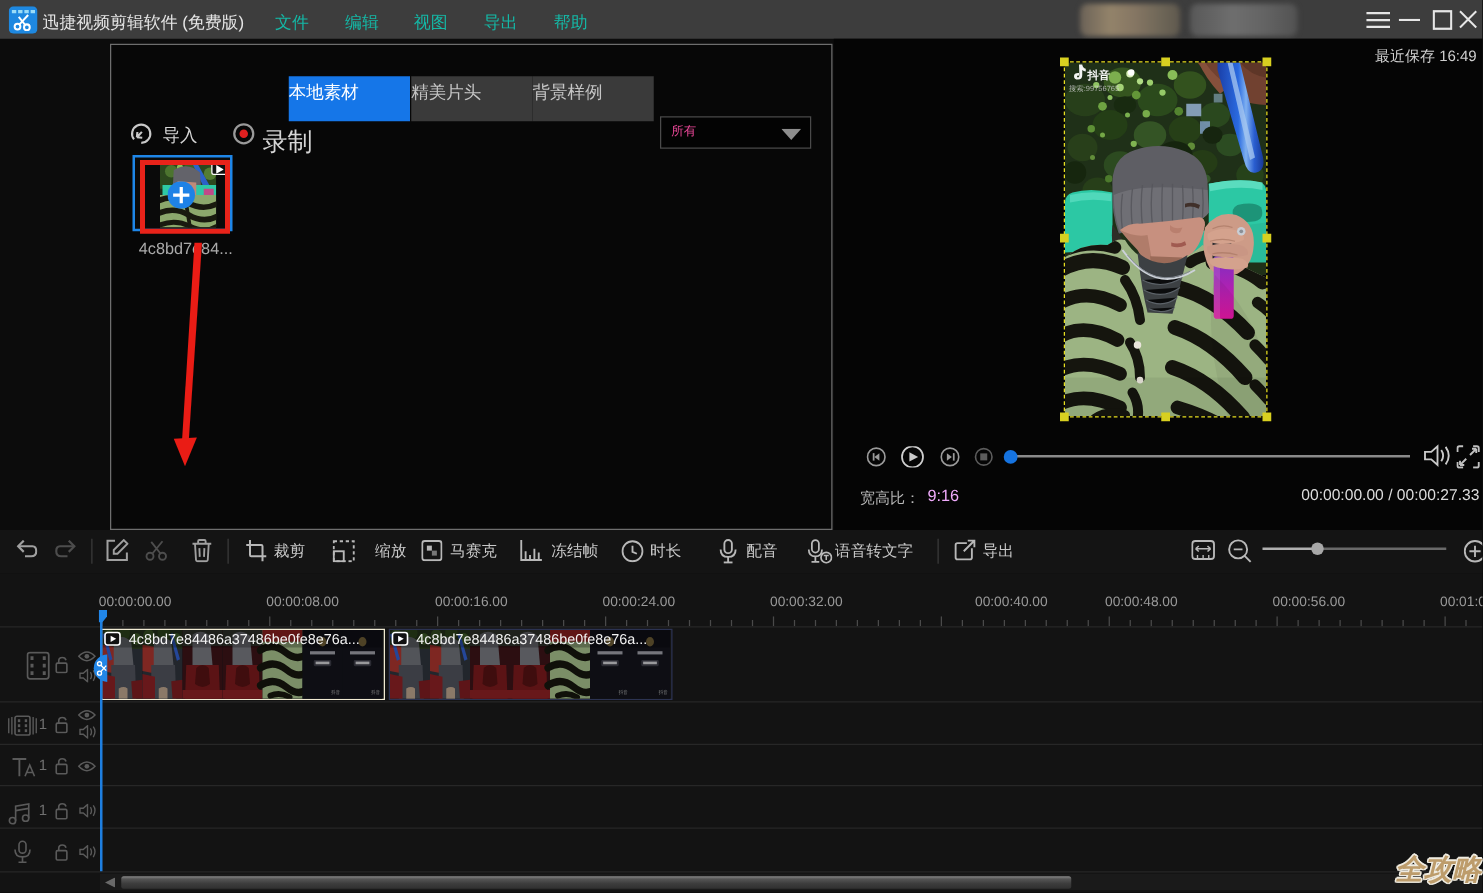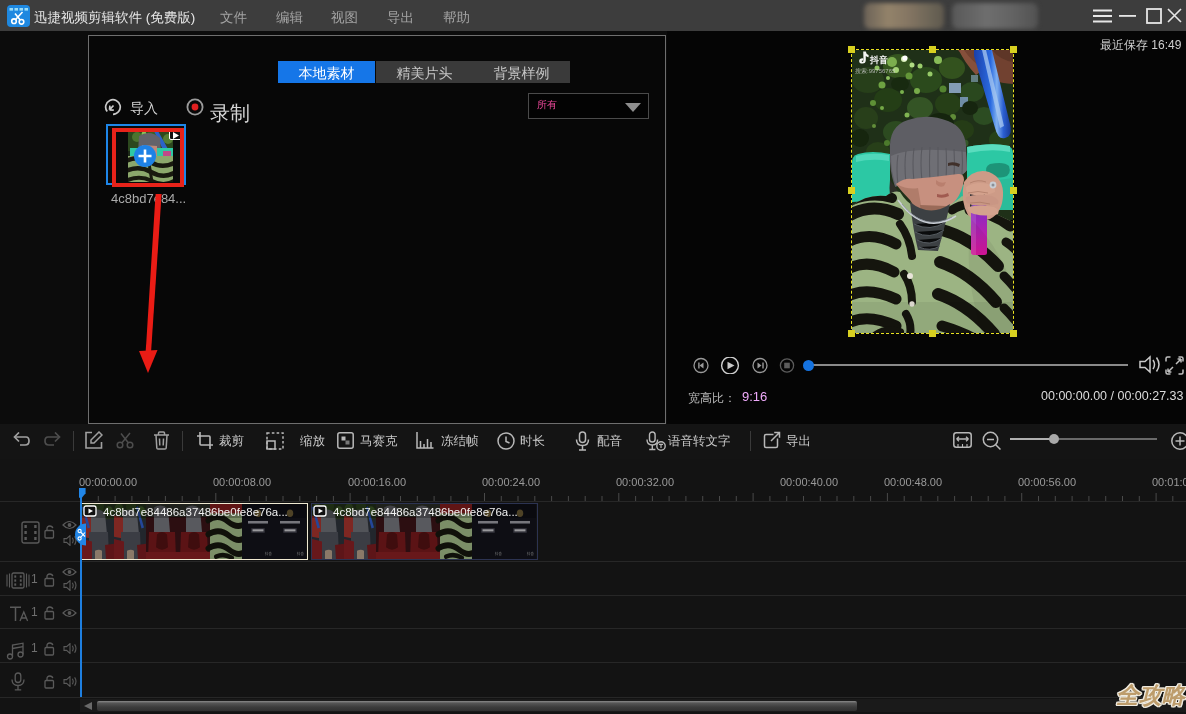--- a/index.html
+++ b/index.html
@@ -4,30 +4,30 @@
 <style>
 * { margin:0; padding:0; box-sizing:border-box; }
 html,body { width:1186px; height:714px; background:#0c0c0c; overflow:hidden;
   font-family:"Liberation Sans", sans-serif; }
 #app { position:relative; width:1186px; height:714px; background:#0c0c0c; }
 .abs { position:absolute; }
 
 
 #titlebar { position:absolute; left:0; top:0; width:1186px; height:31px; background:#3d3d3d; }
 #titlebar .title { position:absolute; left:34px; top:9px; color:#e6e6e6; font-size:13.5px; white-space:nowrap; }
-.menu { position:absolute; top:9px; color:#a3a3a3; font-size:13.5px; white-space:nowrap; }
+.menu { position:absolute; top:9px; color:#14b8a6; font-size:13.5px; white-space:nowrap; }
 
 
 #sidebar { position:absolute; left:0; top:31px; width:88px; height:393px; background:#161616; }
 #sidebar .item { position:absolute; left:0; width:88px; text-align:center; font-size:15px; color:#cfcfcf; }
 #sidebar .active-bg { position:absolute; left:3px; top:5px; width:85px; height:57px; background:#2d2d2d; }
 
 
 #panel { position:absolute; left:88px; top:35px; width:578px; height:389px; background:#070707; border:1px solid #6e6e6e; }
-.tab { position:absolute; top:25px; height:22px; width:97px; line-height:24px; text-align:center; font-size:14px; color:#c6c6c6; background:#3a3a3a;margin-left:47px; }
+.tab { position:absolute; top:25px; height:36px; width:97px; line-height:24px; font-size:14px; color:#c6c6c6; background:#3a3a3a; }
 .tab.on { background:#1576e8; color:#fff; }
 
 
 #preview { position:absolute; left:667px; top:31px; width:519px; height:393px; background:#050505; }
 
 
 #toolbar { position:absolute; left:0; top:424px; width:1186px; height:35px; background:#141414; }
 .tbtxt { position:absolute; top:9px; font-size:12.5px; color:#c9c9c9; }
 .tsep { position:absolute; top:7px; width:1px; height:20px; background:#3a3a3a; }
 

